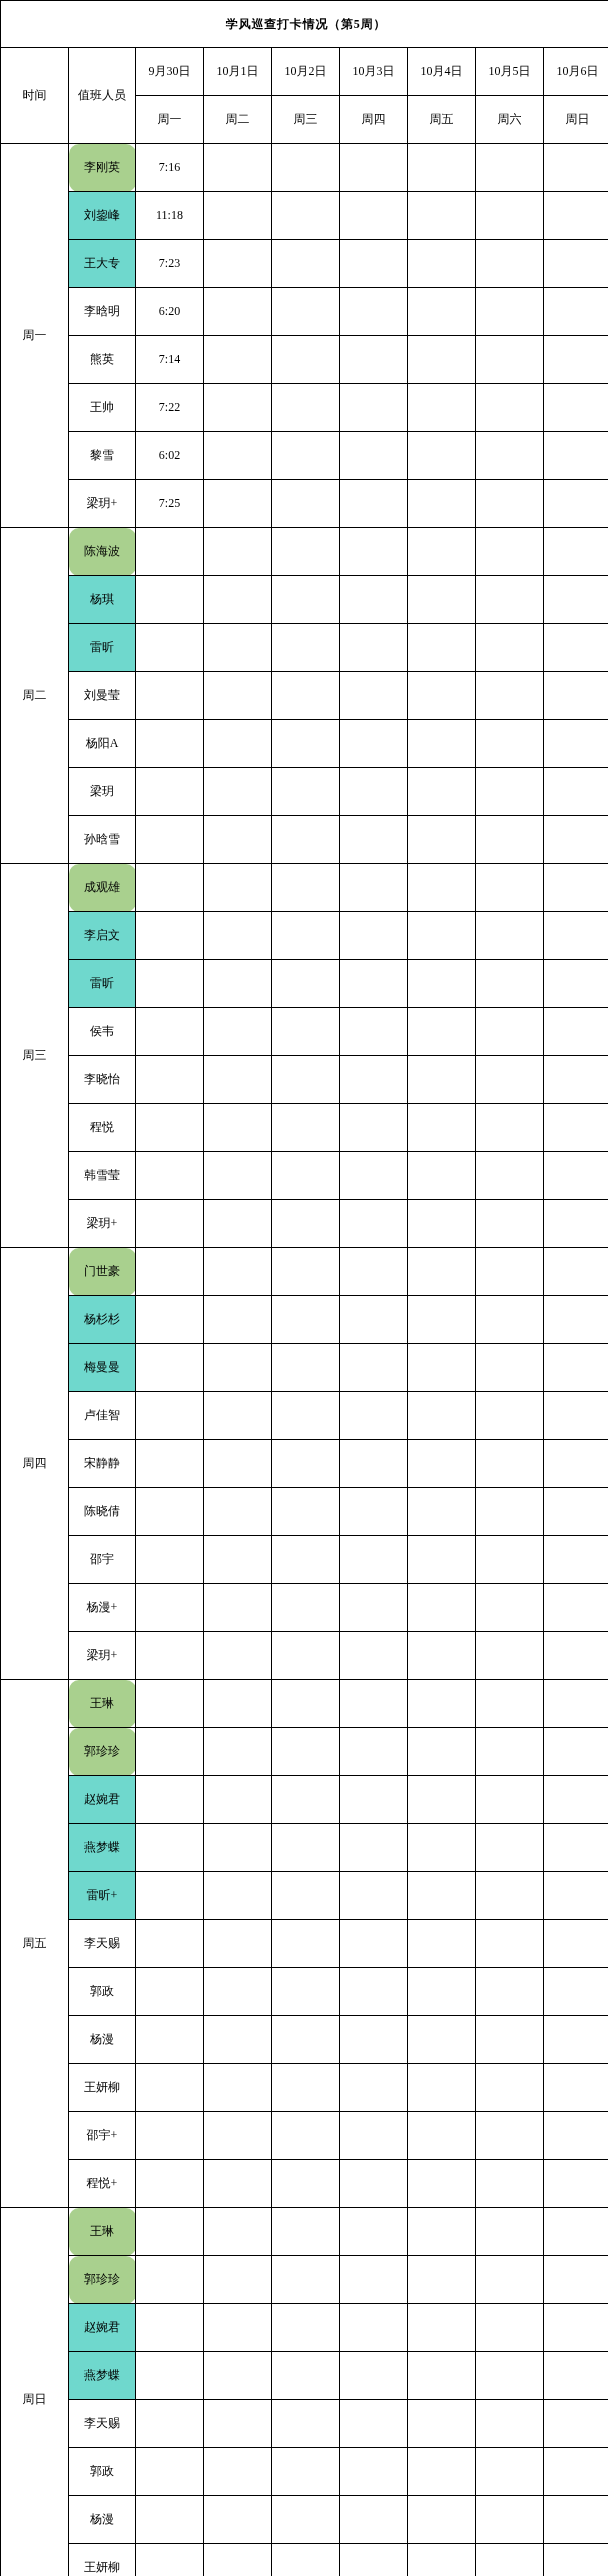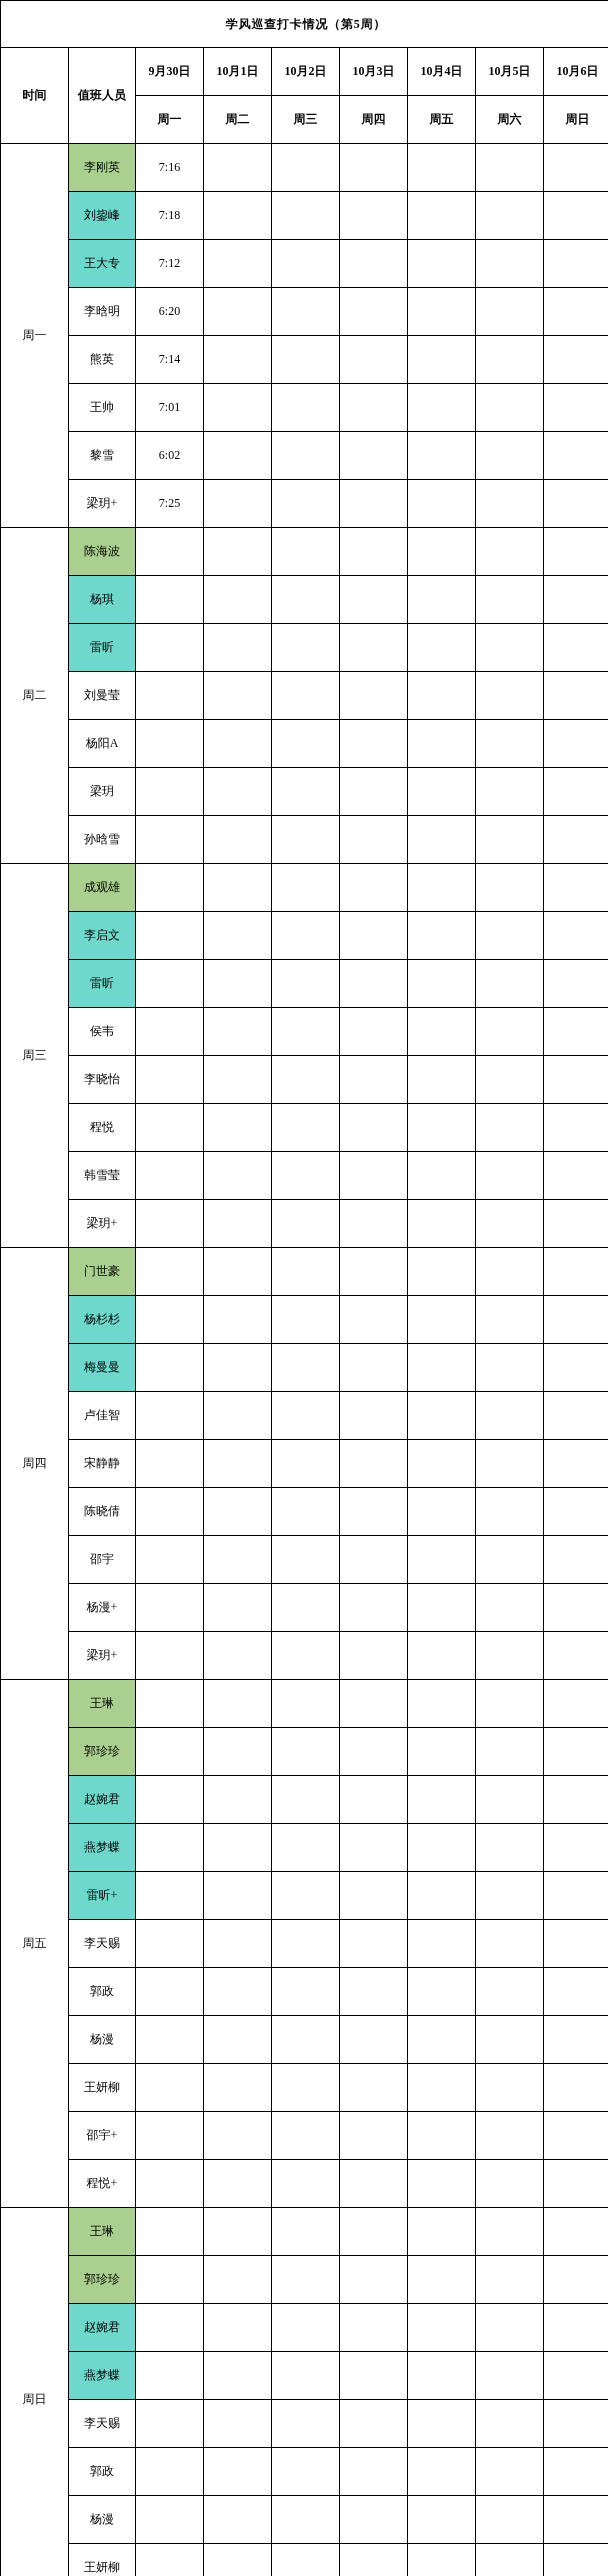--- a/index.html
+++ b/index.html
@@ -25,29 +25,29 @@
     overflow: hidden;
     font-size: 12px;
     line-height: 1.2;
   }
   td.title-cell {
     height: 46px;
     font-size: 17.5px;
     font-weight: bold;
     letter-spacing: 0.8px;
   }
-  tr.hdr-row td { height: 47px; font-weight: bold; }
+  tr.hdr-row td { height: 47px; }
   tr.body-row td { height: 47px; }
   td.corner-cell { font-size: 12px; }
   td.date-cell { font-size: 12px; }
   td.weekday-cell { font-size: 12px; }
   td.day-cell { font-size: 12.7px; }
   td.name-cell { font-size: 12px; }
   td.time-cell { font-size: 11px; }
-  td.hl-green { background: var(--hl-green, #a9d08e); }
+  td.hl-green { background: var(--hl-green, #a9d08e); border-radius: 10px; }
   td.hl-cyan  { background: var(--hl-cyan,  #6fd8cd); }
 </style>
 </head>
 <body>
 
 <table class="sheet">
   <colgroup>
     <col style="width:68px">
     <col style="width:67px">
     <col style="width:68px">
@@ -90,31 +90,31 @@
         <td class="time-cell">7:16</td>
         <td class="time-cell"></td>
         <td class="time-cell"></td>
         <td class="time-cell"></td>
         <td class="time-cell"></td>
         <td class="time-cell"></td>
         <td class="time-cell"></td>
       </tr>
       <tr class="body-row">
         <td class="name-cell hl-cyan">刘鋆峰</td>
-        <td class="time-cell">7:18</td>
+        <td class="time-cell">11:18</td>
         <td class="time-cell"></td>
         <td class="time-cell"></td>
         <td class="time-cell"></td>
         <td class="time-cell"></td>
         <td class="time-cell"></td>
         <td class="time-cell"></td>
       </tr>
       <tr class="body-row">
         <td class="name-cell hl-cyan">王大专</td>
-        <td class="time-cell">7:12</td>
+        <td class="time-cell">7:23</td>
         <td class="time-cell"></td>
         <td class="time-cell"></td>
         <td class="time-cell"></td>
         <td class="time-cell"></td>
         <td class="time-cell"></td>
         <td class="time-cell"></td>
       </tr>
       <tr class="body-row">
         <td class="name-cell">李晗明</td>
         <td class="time-cell">6:20</td>
@@ -130,21 +130,21 @@
         <td class="time-cell">7:14</td>
         <td class="time-cell"></td>
         <td class="time-cell"></td>
         <td class="time-cell"></td>
         <td class="time-cell"></td>
         <td class="time-cell"></td>
         <td class="time-cell"></td>
       </tr>
       <tr class="body-row">
         <td class="name-cell">王帅</td>
-        <td class="time-cell">7:01</td>
+        <td class="time-cell">7:22</td>
         <td class="time-cell"></td>
         <td class="time-cell"></td>
         <td class="time-cell"></td>
         <td class="time-cell"></td>
         <td class="time-cell"></td>
         <td class="time-cell"></td>
       </tr>
       <tr class="body-row">
         <td class="name-cell">黎雪</td>
         <td class="time-cell">6:02</td>

